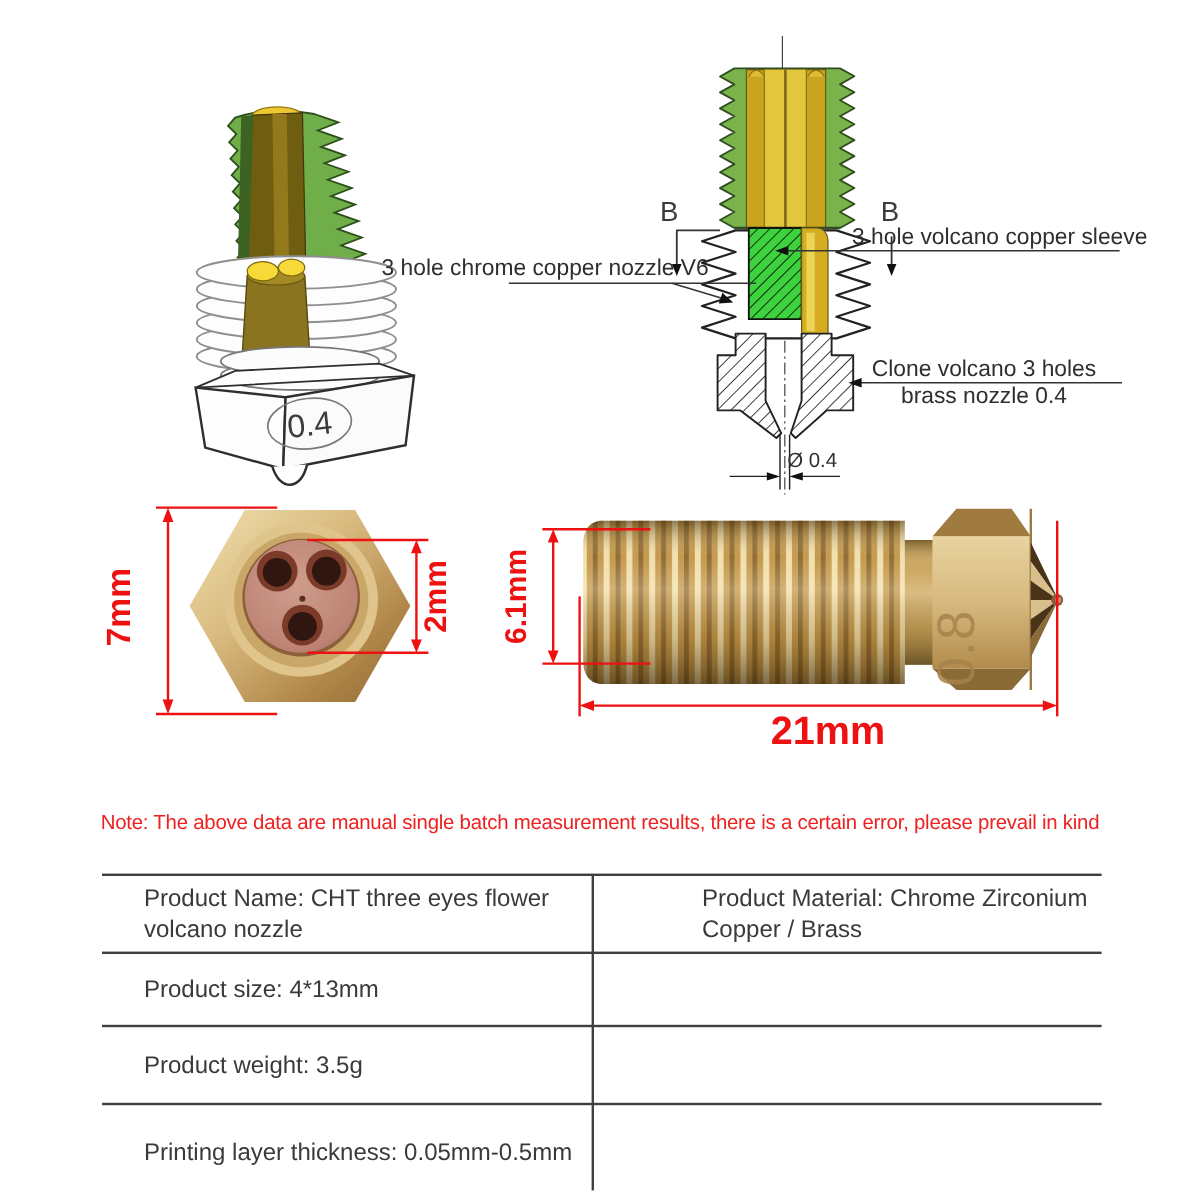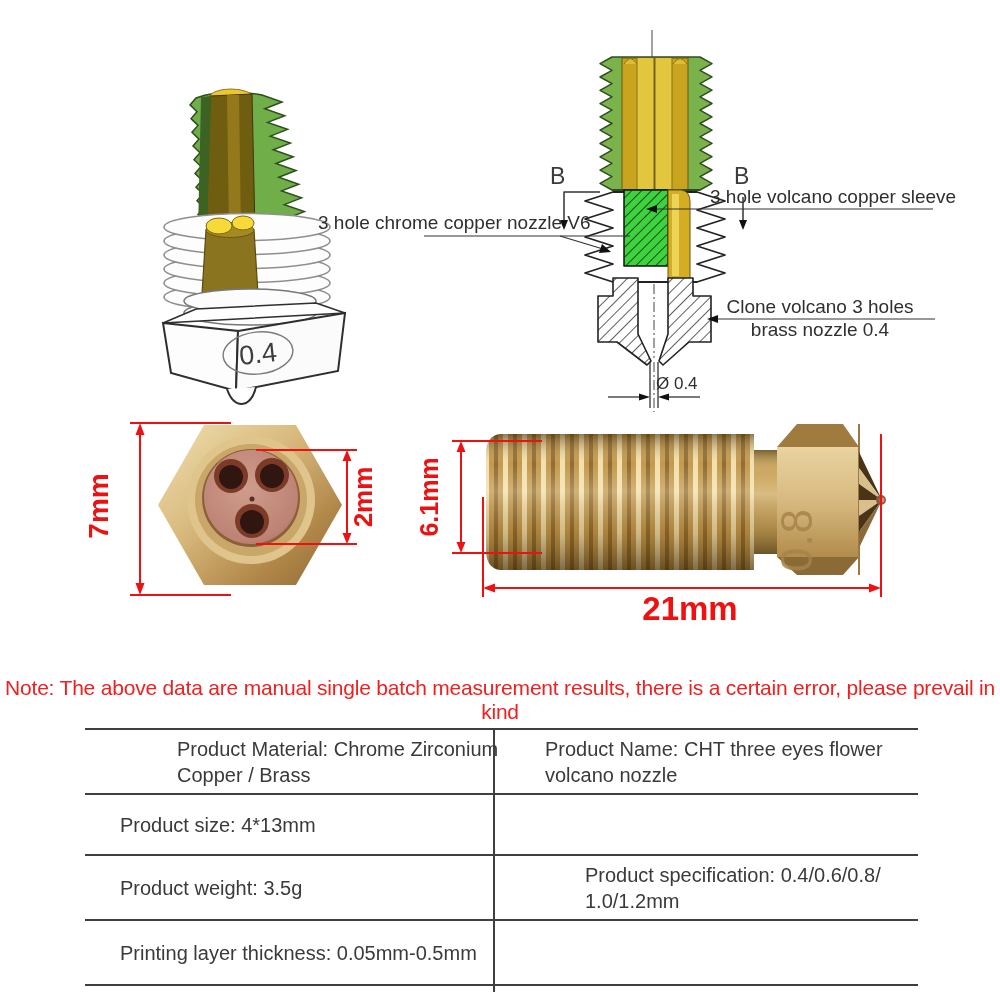--- a/index.html
+++ b/index.html
@@ -1,26 +1,26 @@
 <!DOCTYPE html>
 <html><head>
 <meta charset="utf-8">
 <style>
   html,body{margin:0;padding:0;background:#ffffff;}
   .page{position:relative;width:1000px;height:1000px;background:#ffffff;overflow:hidden;
         font-family:"Liberation Sans", sans-serif;}
   svg text{font-family:"Liberation Sans", sans-serif;}
   .note{position:absolute;left:0;top:676px;width:1000px;text-align:center;
-        color:#ef2020;font-size:21px;letter-spacing:-0.2px;}
+        color:#ef2020;font-size:17px;letter-spacing:-0.2px;}
   .spec-table{position:absolute;left:85px;top:728px;width:833px;
         border-top:2px solid #3f3f3f;border-bottom:2px solid #3f3f3f;
         color:#3a3a3a;font-size:20px;}
   .spec-row{display:flex;align-items:center;}
   .spec-row.sep{border-bottom:2px solid #3f3f3f;}
-  .r1{height:63px}.r2{height:59px}.r3{height:63px}.r4{height:63px}
+  .r1{height:63px}.r2{height:59px}.r3{height:63px}.r4{height:80px}
   .cell{white-space:pre-line;line-height:26px;}
   .cell.left{width:408px;box-sizing:border-box;padding-left:35px;flex:none;}
   .cell.right{flex:1;box-sizing:border-box;padding-left:92px;}
   .vdivider{position:absolute;left:408px;top:0;width:2px;height:262px;background:#3f3f3f;}
 </style>
 </head>
 <body>
 
 <div class="page">
 
@@ -228,31 +228,29 @@
     <polygon points="881,588 869,583.5 869,592.5" fill="#ee1111"></polygon>
     <text x="690" y="620" text-anchor="middle" font-size="33" font-weight="bold" fill="#ee1111">21mm</text>
   </g>
 </svg>
 
 <div class="note">Note: The above data are manual single batch measurement results, there is a certain error, please prevail in kind</div>
 
 <div class="spec-table">
   <div class="vdivider"></div>
   <div class="spec-row sep r1">
+    <div class="cell left">Product Name: CHT three eyes flower
+volcano nozzle</div>
     <div class="cell right">Product Material: Chrome Zirconium
  Copper / Brass</div>
-    <div class="cell left">Product Name: CHT three eyes flower
-volcano nozzle</div>
   </div>
   <div class="spec-row sep r2">
     <div class="cell left">Product size: 4*13mm</div>
   </div>
   <div class="spec-row sep r3">
     <div class="cell left">Product weight: 3.5g</div>
-    <div class="cell right">Product specification: 0.4/0.6/0.8/
-1.0/1.2mm</div>
   </div>
   <div class="spec-row r4">
     <div class="cell left">Printing layer thickness: 0.05mm-0.5mm</div>
   </div>
 </div>
 
 </div>
 
 </body></html>

